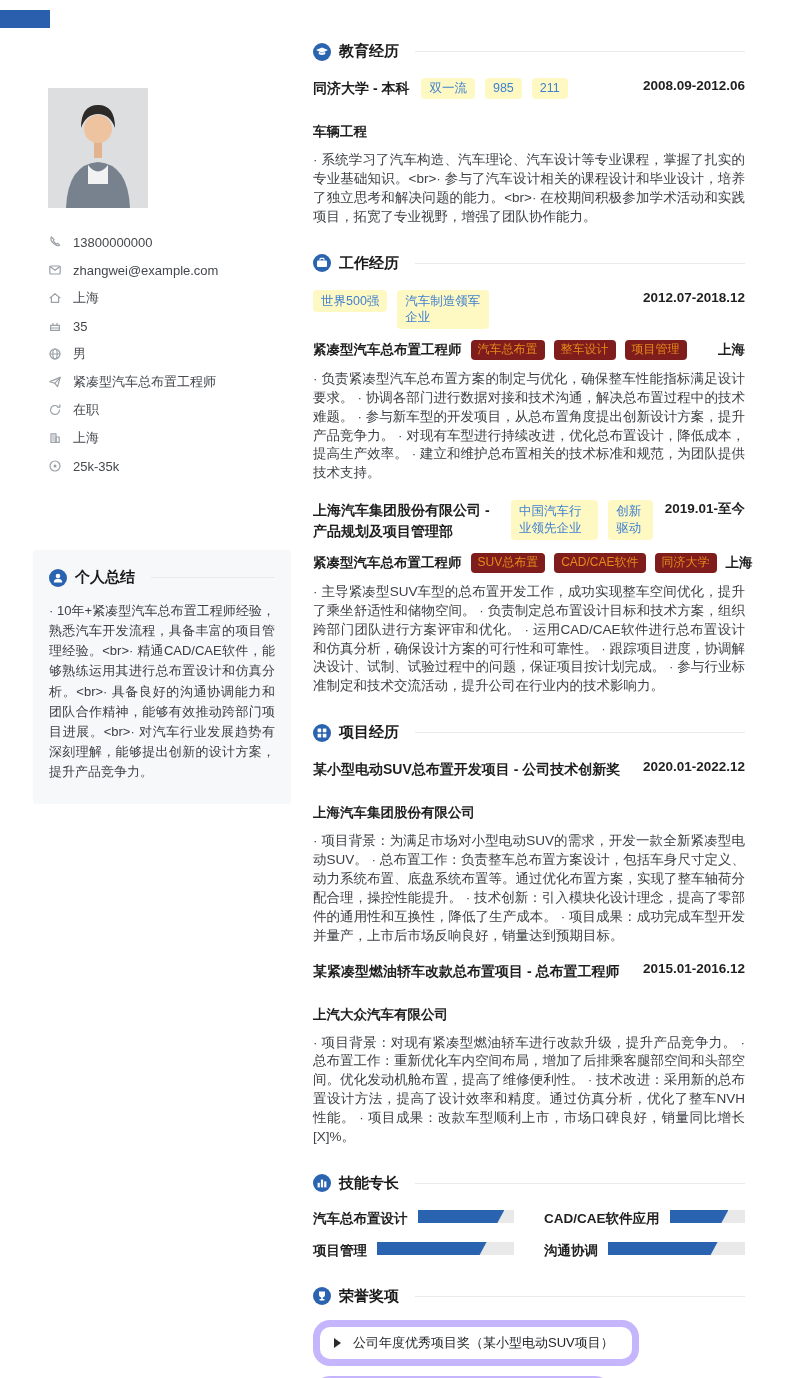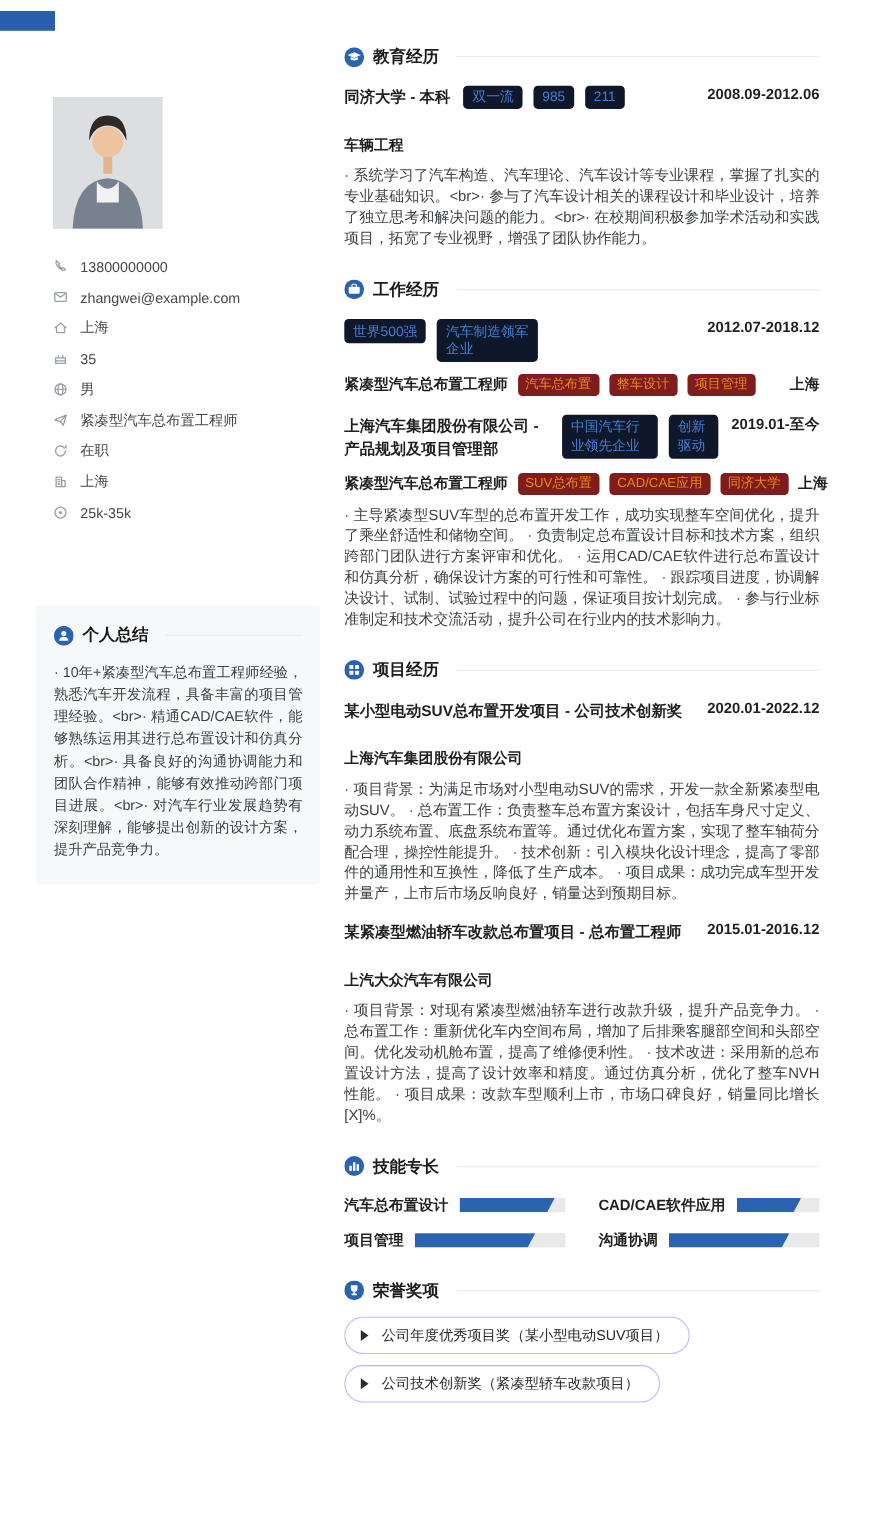--- a/index.html
+++ b/index.html
@@ -29,45 +29,45 @@
 
   
   .main { width:503px; padding:42px 49px 0 22px; }
   .section { margin-top:27px; }
   .section:first-child { margin-top:0; }
 
   .entry-head { display:flex; align-items:flex-start; gap:12px; margin-top:17px; }
   .entity { font-size:14px; font-weight:bold; color:#1f1f1f; line-height:1.5; }
   .entity.w190 { width:186px; flex-shrink:0; }
   .head-tags { display:flex; gap:10px; align-items:flex-start; }
-  .tag-blue { background:#0f172a; color:#4080d0; font-size:12.5px; line-height:1.35; padding:3px 8px; border-radius:4px; }
+  .tag-blue { background:#fef9c3; color:#4080d0; font-size:12.5px; line-height:1.35; padding:3px 8px; border-radius:4px; }
   .head-tags .tag-blue { max-width:92px; }
   .edu-tags .tag-blue { white-space:nowrap; padding:2px 8px; }
   .date { margin-left:auto; font-size:13.5px; font-weight:bold; color:#1f1f1f; white-space:nowrap; text-align:right; }
 
   .pos-row { display:flex; align-items:center; gap:9px; margin-top:11px; }
   .pos-title { font-size:13.5px; font-weight:bold; color:#1f1f1f; white-space:nowrap; }
   .tag-orange { background:#7f1d1d; color:#e8891a; font-size:12px; line-height:1.3; padding:2px 7px; border-radius:4px; white-space:nowrap; }
   .loc { margin-left:auto; font-size:13.5px; font-weight:bold; color:#1f1f1f; white-space:nowrap; }
 
   .para { margin-top:10px; font-size:13.5px; line-height:1.4; color:#3d4045; text-align:justify; }
   .sub-entity { margin-top:24px; font-size:13.5px; font-weight:bold; color:#1f1f1f; }
 
   .proj-entry { margin-top:17px; }
   .proj-entry + .proj-entry { margin-top:15px; }
   .proj-head { display:flex; align-items:flex-start; gap:12px; }
 
   .skill-grid { display:grid; grid-template-columns:1fr 1fr; column-gap:30px; row-gap:14px; margin-top:17px; }
-  .skill-row { display:flex; align-items:center; gap:10px; height:18px; }
+  .skill-row { display:flex; gap:10px; height:18px; }
   .skill-name { font-size:13.5px; font-weight:bold; color:#1f1f1f; white-space:nowrap; }
   .skill-track { flex:1; height:13px; background:#e9e9e9; }
   .skill-fill { height:100%; background:#2a63b0; clip-path:polygon(0 0,100% 0,calc(100% - 7px) 100%,0 100%); }
 
   .honor-list { margin-top:14px; }
-  .honor-pill { display:flex; align-items:center; gap:12px; width:fit-content; border:1px solid #c4b5fd; border-radius:17px; padding:7px 18px 7px 14px; font-size:13px; color:#26282b; margin-bottom:10px; cursor:pointer; background:#fff; }
+  .honor-pill { display:flex; align-items:center; gap:12px; width:fit-content; border:7px solid #c4b5fd; border-radius:17px; padding:7px 18px 7px 14px; font-size:13px; color:#26282b; margin-bottom:10px; cursor:pointer; background:#fff; }
   .play-tri { width:0; height:0; border-left:7px solid #2b2b2b; border-top:5px solid transparent; border-bottom:5px solid transparent; flex-shrink:0; }
 </style>
 </head>
 <body>
 
 <div class="accent-bar"></div>
 
 <div class="page">
 
   <div class="sidebar">
@@ -208,35 +208,36 @@
           </span>
           <span class="date">2012.07-2018.12</span>
         </div>
         <div class="pos-row">
           <span class="pos-title">紧凑型汽车总布置工程师</span>
           <span class="tag-orange">汽车总布置</span>
           <span class="tag-orange">整车设计</span>
           <span class="tag-orange">项目管理</span>
           <span class="loc">上海</span>
         </div>
+        <div class="para">· 负责紧凑型汽车总布置方案的制定与优化，确保整车性能指标满足设计要求。 · 协调各部门进行数据对接和技术沟通，解决总布置过程中的技术难题。 · 参与新车型的开发项目，从总布置角度提出创新设计方案，提升产品竞争力。 · 对现有车型进行持续改进，优化总布置设计，降低成本，提高生产效率。 · 建立和维护总布置相关的技术标准和规范，为团队提供技术支持。</div>
       </div>
 
       <div>
         <div class="entry-head">
           <span class="entity w190">上海汽车集团股份有限公司 - 产品规划及项目管理部</span>
           <span class="head-tags">
             <span class="tag-blue">中国汽车行业领先企业</span>
             <span class="tag-blue">创新驱动</span>
           </span>
           <span class="date">2019.01-至今</span>
         </div>
         <div class="pos-row">
           <span class="pos-title">紧凑型汽车总布置工程师</span>
           <span class="tag-orange">SUV总布置</span>
-          <span class="tag-orange">CAD/CAE应用</span>
+          <span class="tag-orange">CAD/CAE软件</span>
           <span class="tag-orange">同济大学</span>
           <span class="loc">上海</span>
         </div>
         <div class="para">· 主导紧凑型SUV车型的总布置开发工作，成功实现整车空间优化，提升了乘坐舒适性和储物空间。 · 负责制定总布置设计目标和技术方案，组织跨部门团队进行方案评审和优化。 · 运用CAD/CAE软件进行总布置设计和仿真分析，确保设计方案的可行性和可靠性。 · 跟踪项目进度，协调解决设计、试制、试验过程中的问题，保证项目按计划完成。 · 参与行业标准制定和技术交流活动，提升公司在行业内的技术影响力。</div>
       </div>
     </div>
 
     <div class="section">
       <div class="sec-head">
         <svg class="sec-icon" viewBox="0 0 18 18">

